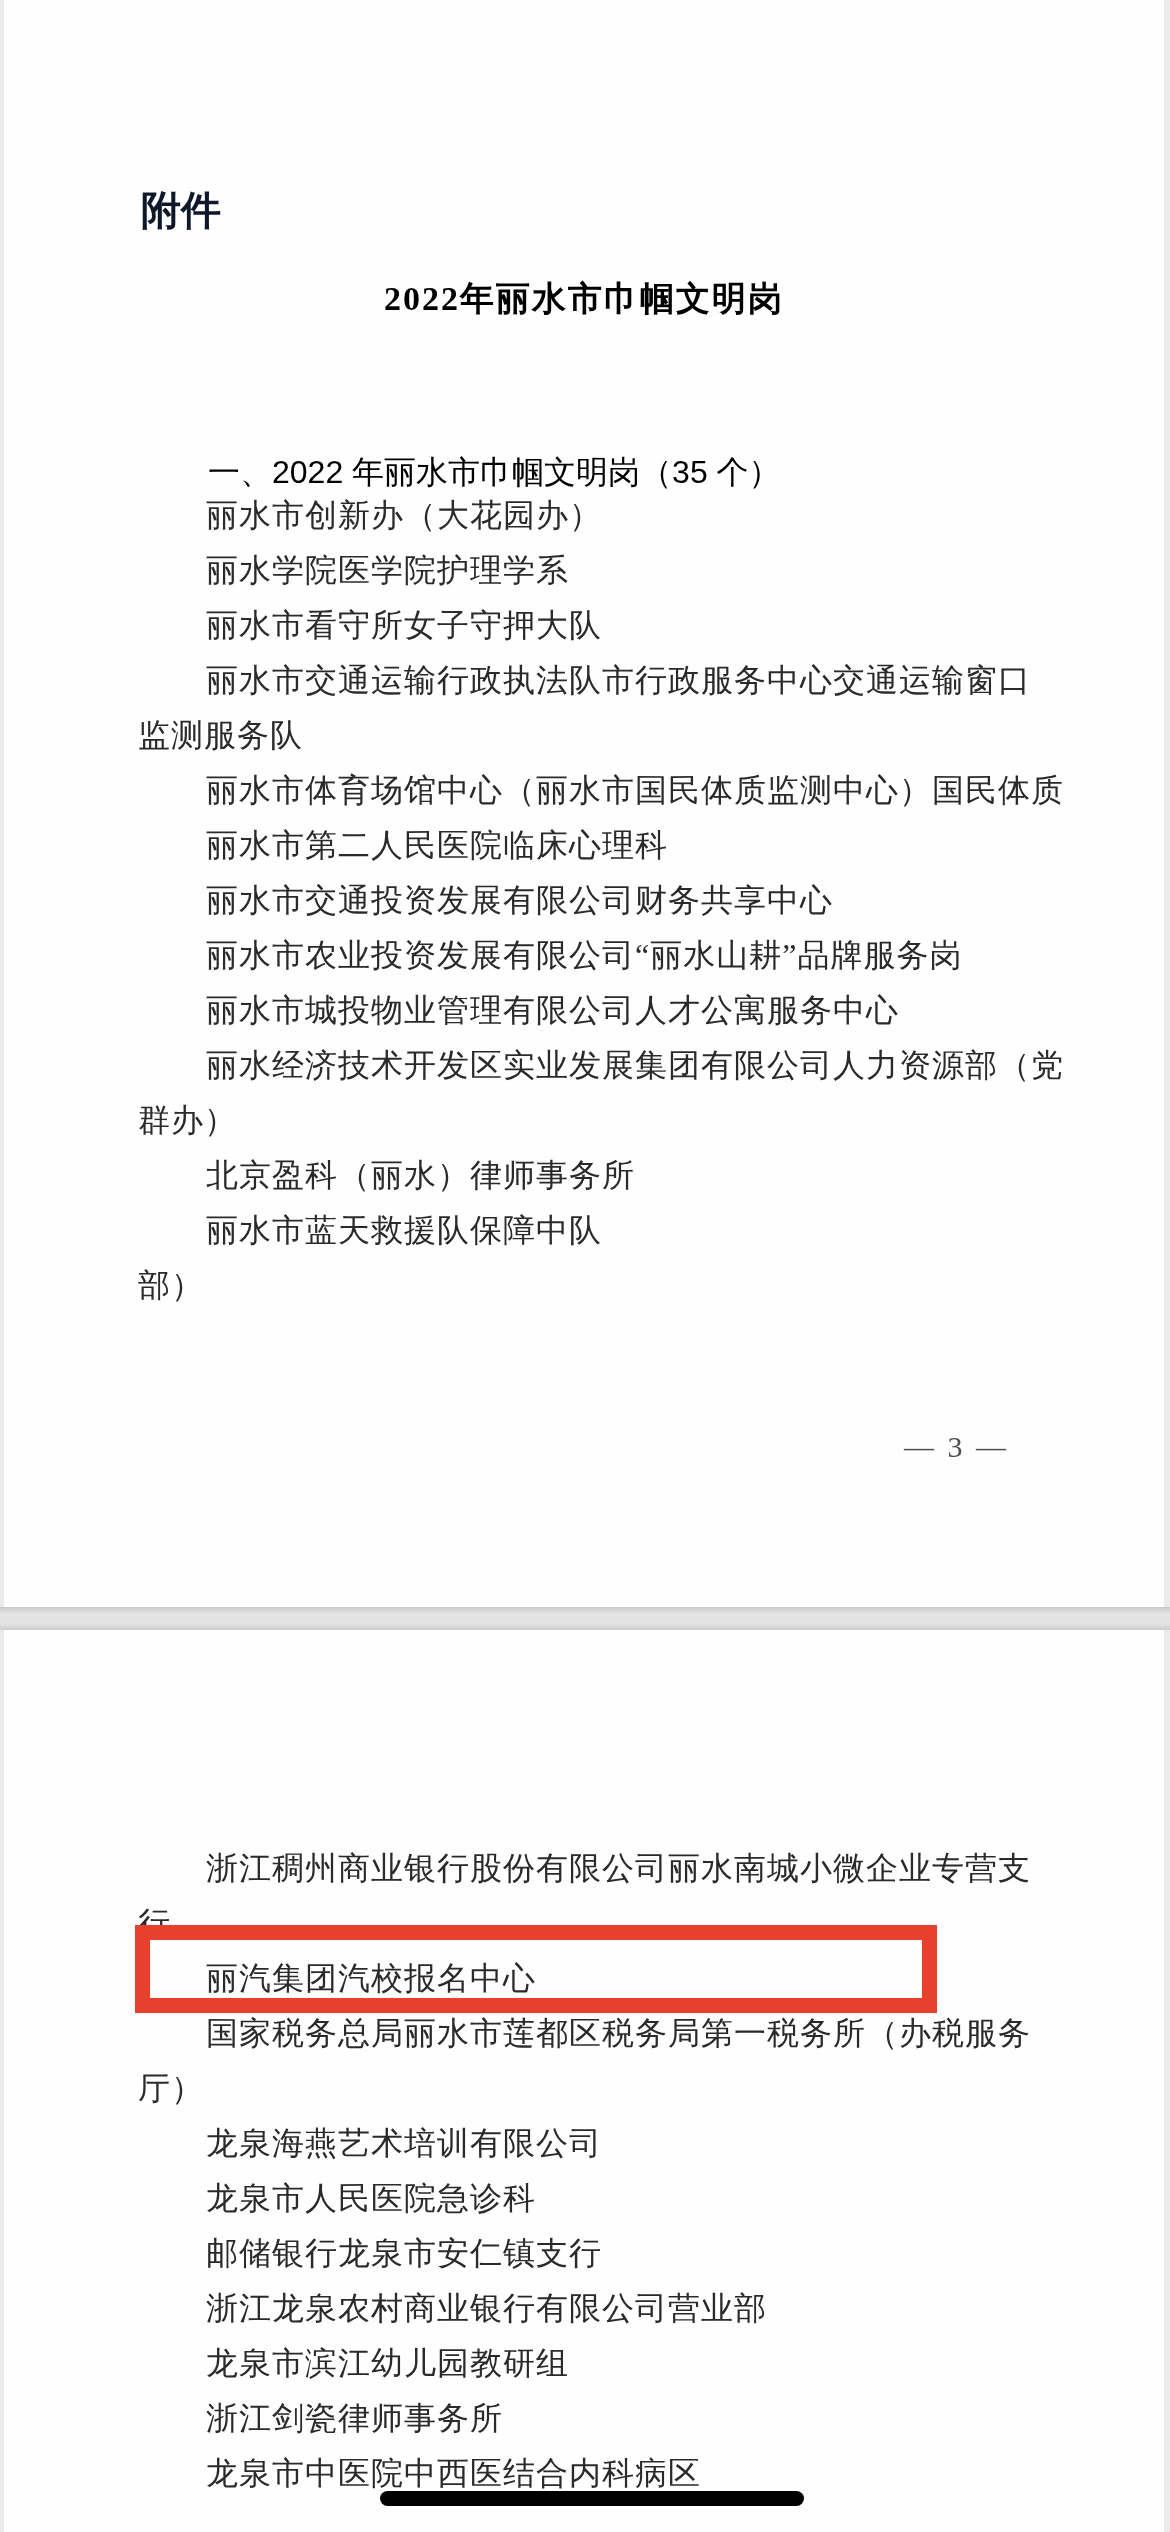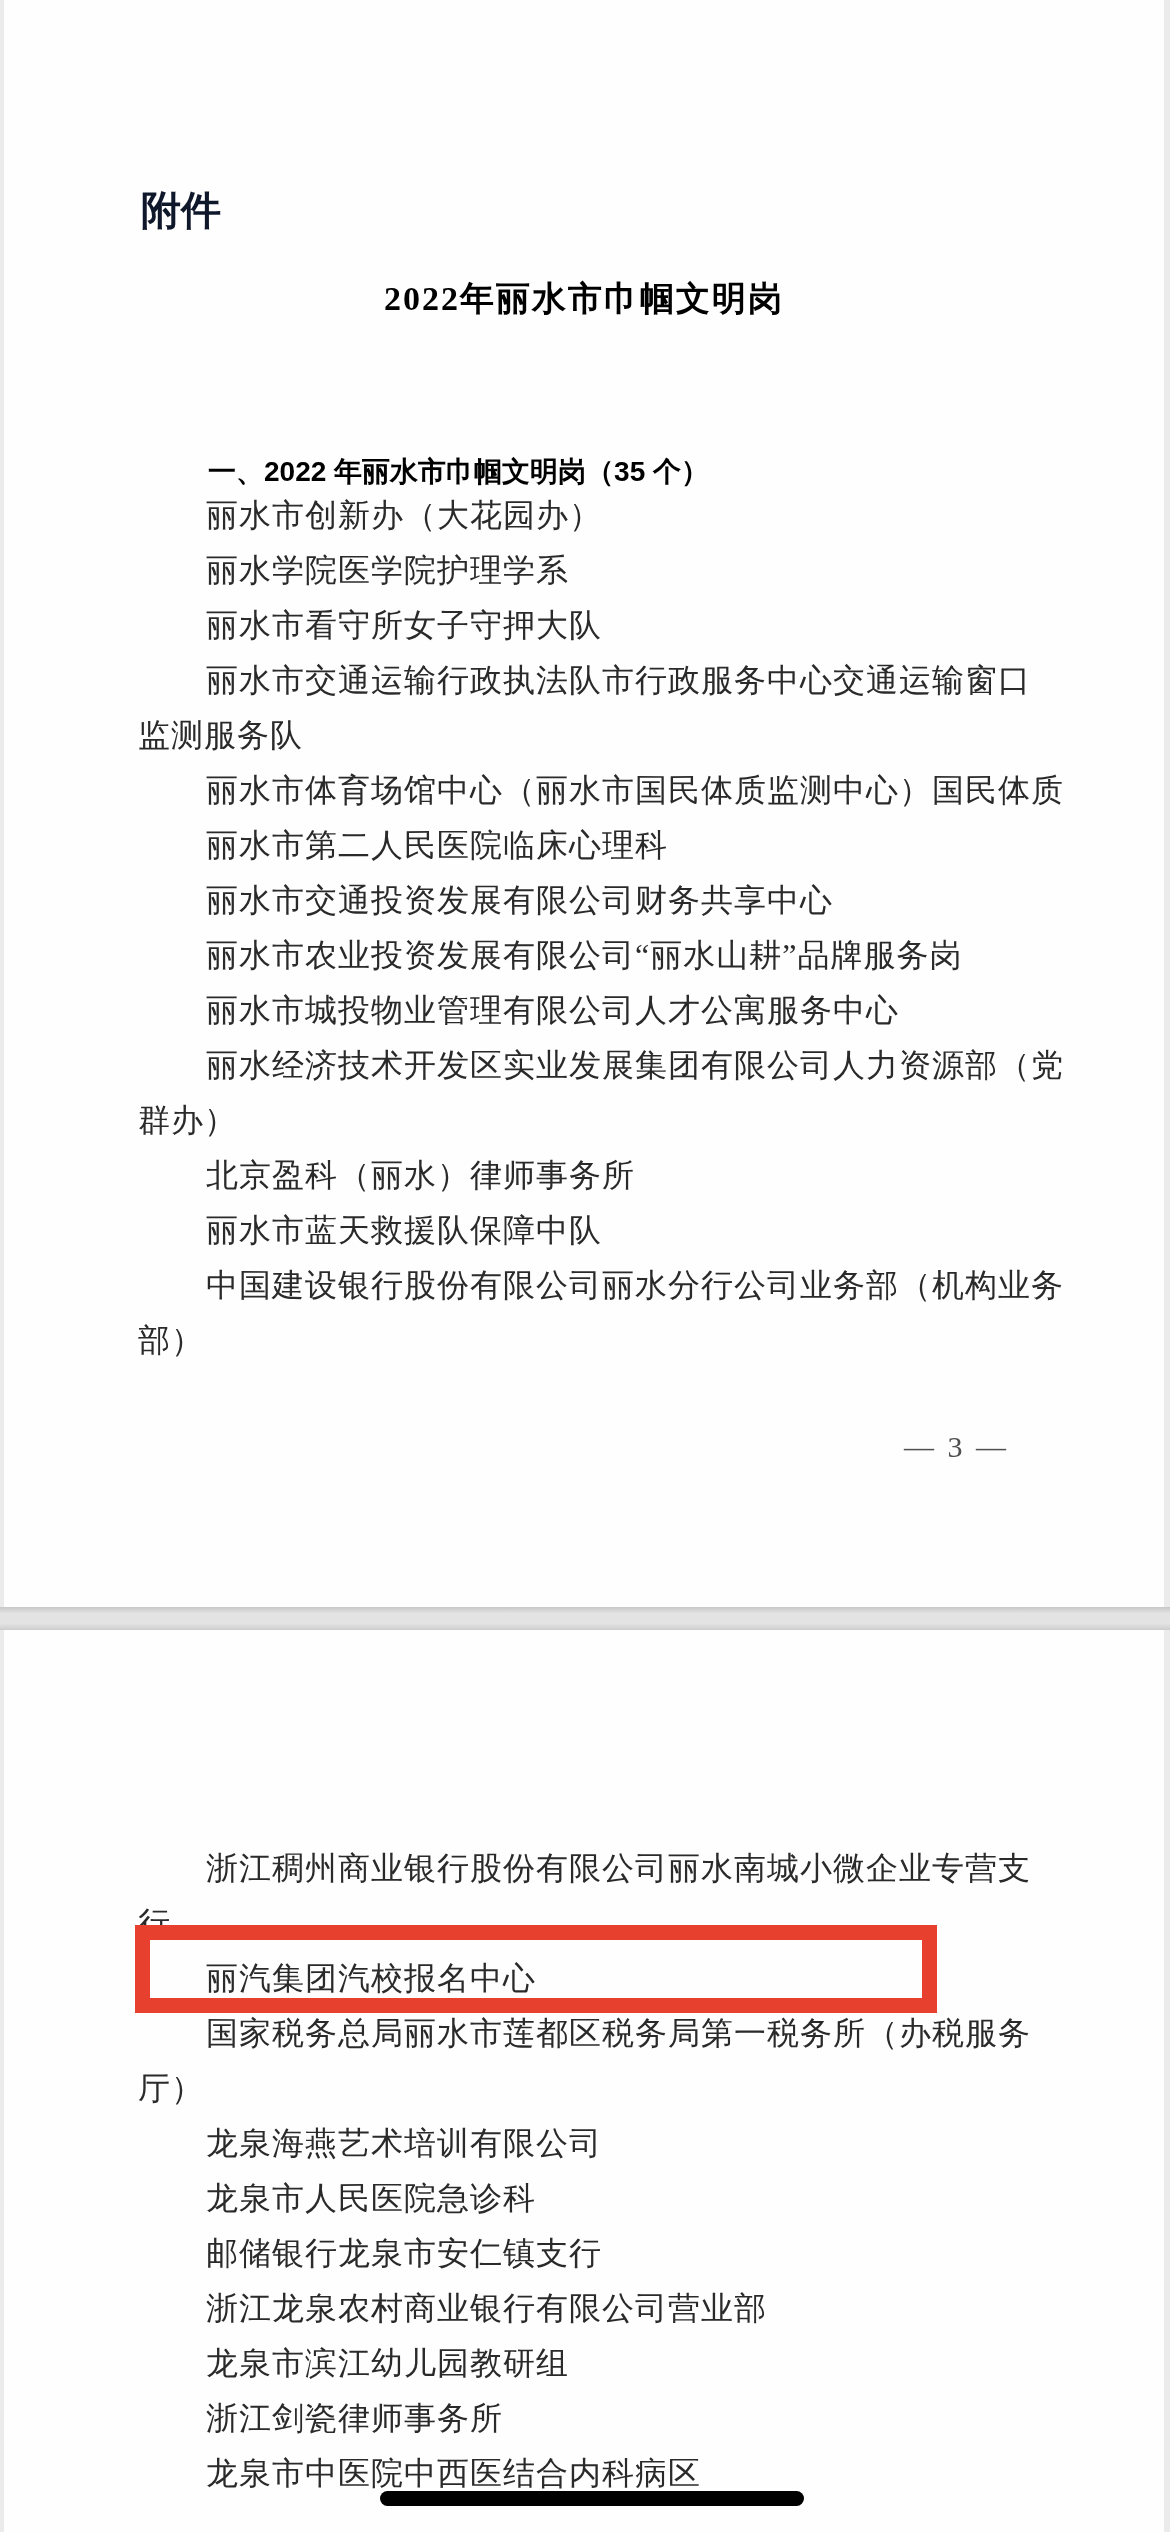--- a/index.html
+++ b/index.html
@@ -48,22 +48,22 @@
     font-size: 34px;
     line-height: 58px;
     letter-spacing: 2px;
     color: #000;
   }
   .section-heading {
     position: absolute;
     top: 452px;
     left: 204px;
     font-family: "Liberation Sans", "DejaVu Sans", sans-serif;
-    font-weight: bold;
-    font-size: 28px;
+    font-weight: normal;
+    font-size: 32px;
     line-height: 40px;
     color: #000;
   }
   .lines {
     position: absolute;
     left: 134px;
     right: 40px;
   }
   .lines-a { top: 488px; }
   .lines-b { top: 213px; }
@@ -123,21 +123,20 @@
     <div class="line">监测服务队</div>
     <div class="line indent">丽水市体育场馆中心（丽水市国民体质监测中心）国民体质</div>
     <div class="line indent">丽水市第二人民医院临床心理科</div>
     <div class="line indent">丽水市交通投资发展有限公司财务共享中心</div>
     <div class="line indent">丽水市农业投资发展有限公司“丽水山耕”品牌服务岗</div>
     <div class="line indent">丽水市城投物业管理有限公司人才公寓服务中心</div>
     <div class="line indent">丽水经济技术开发区实业发展集团有限公司人力资源部（党</div>
     <div class="line">群办）</div>
     <div class="line indent">北京盈科（丽水）律师事务所</div>
     <div class="line indent">丽水市蓝天救援队保障中队</div>
-    <div class="line indent">中国建设银行股份有限公司丽水分行公司业务部（机构业务</div>
     <div class="line">部）</div>
   </div>
   <div class="page-number">— 3 —</div>
 </div>
 
 <div class="page-separator"></div>
 
 <div class="page page-b">
   <div class="highlight-box"></div>
   <div class="lines lines-b">

